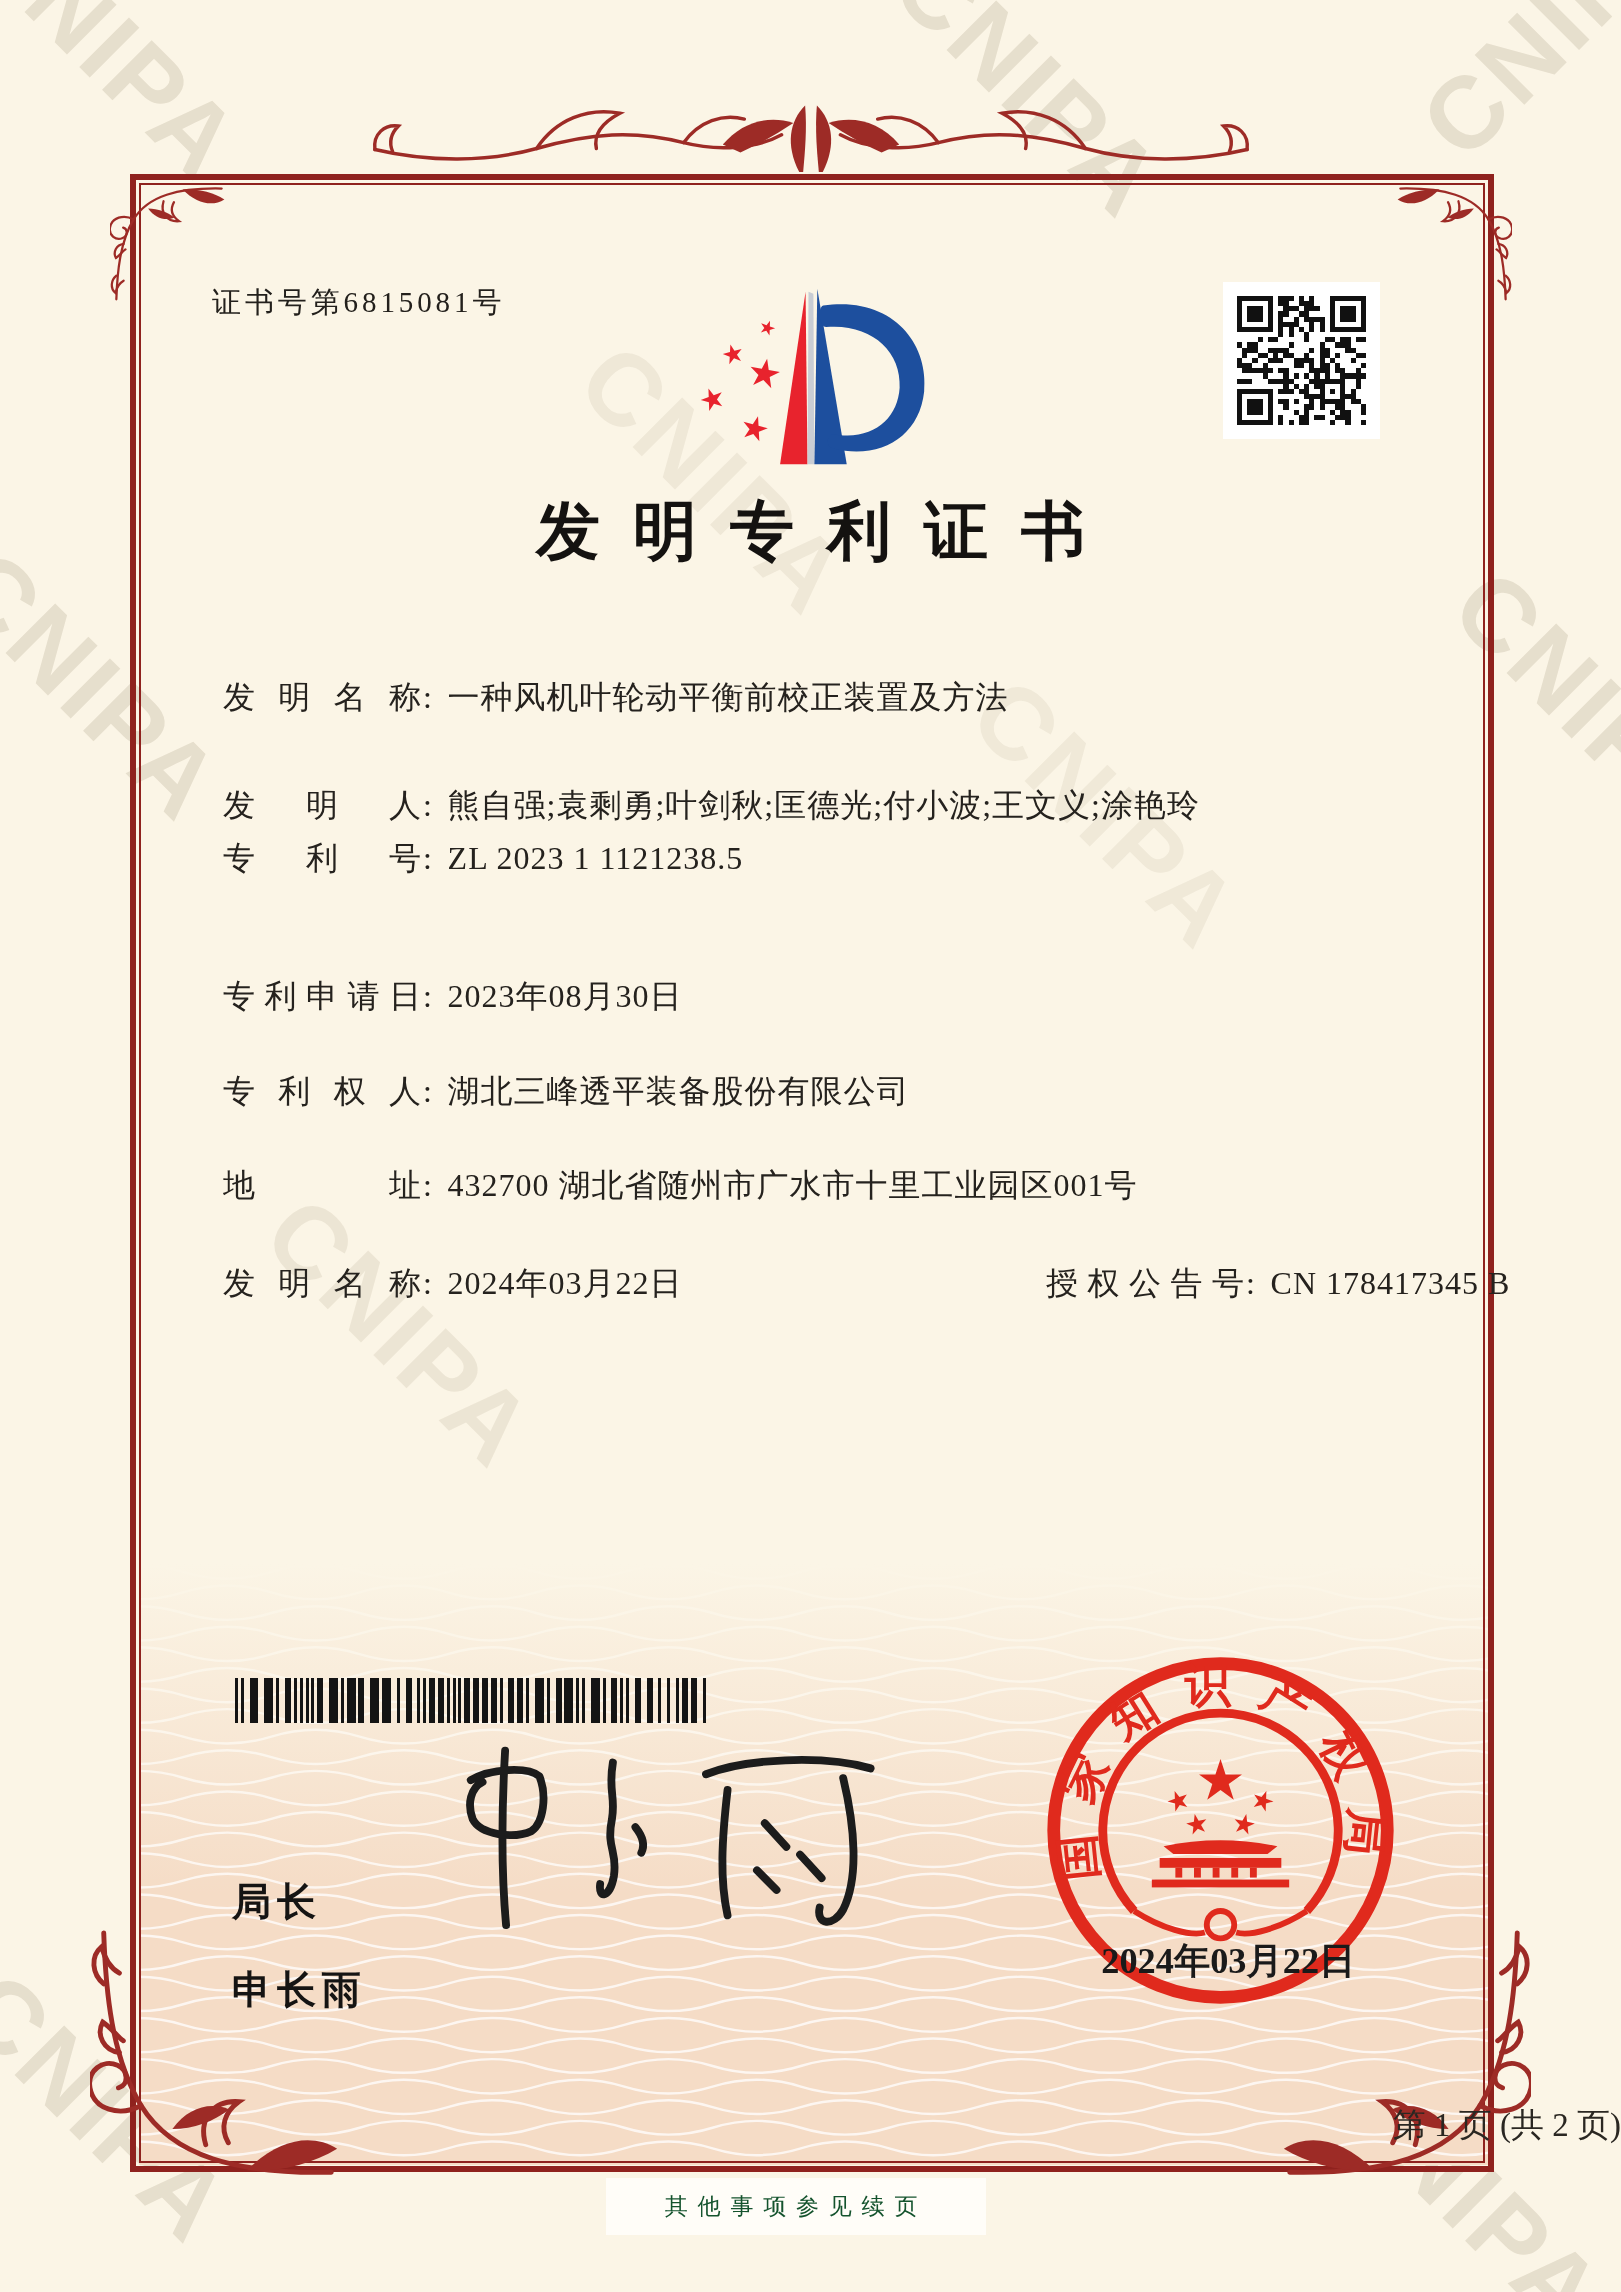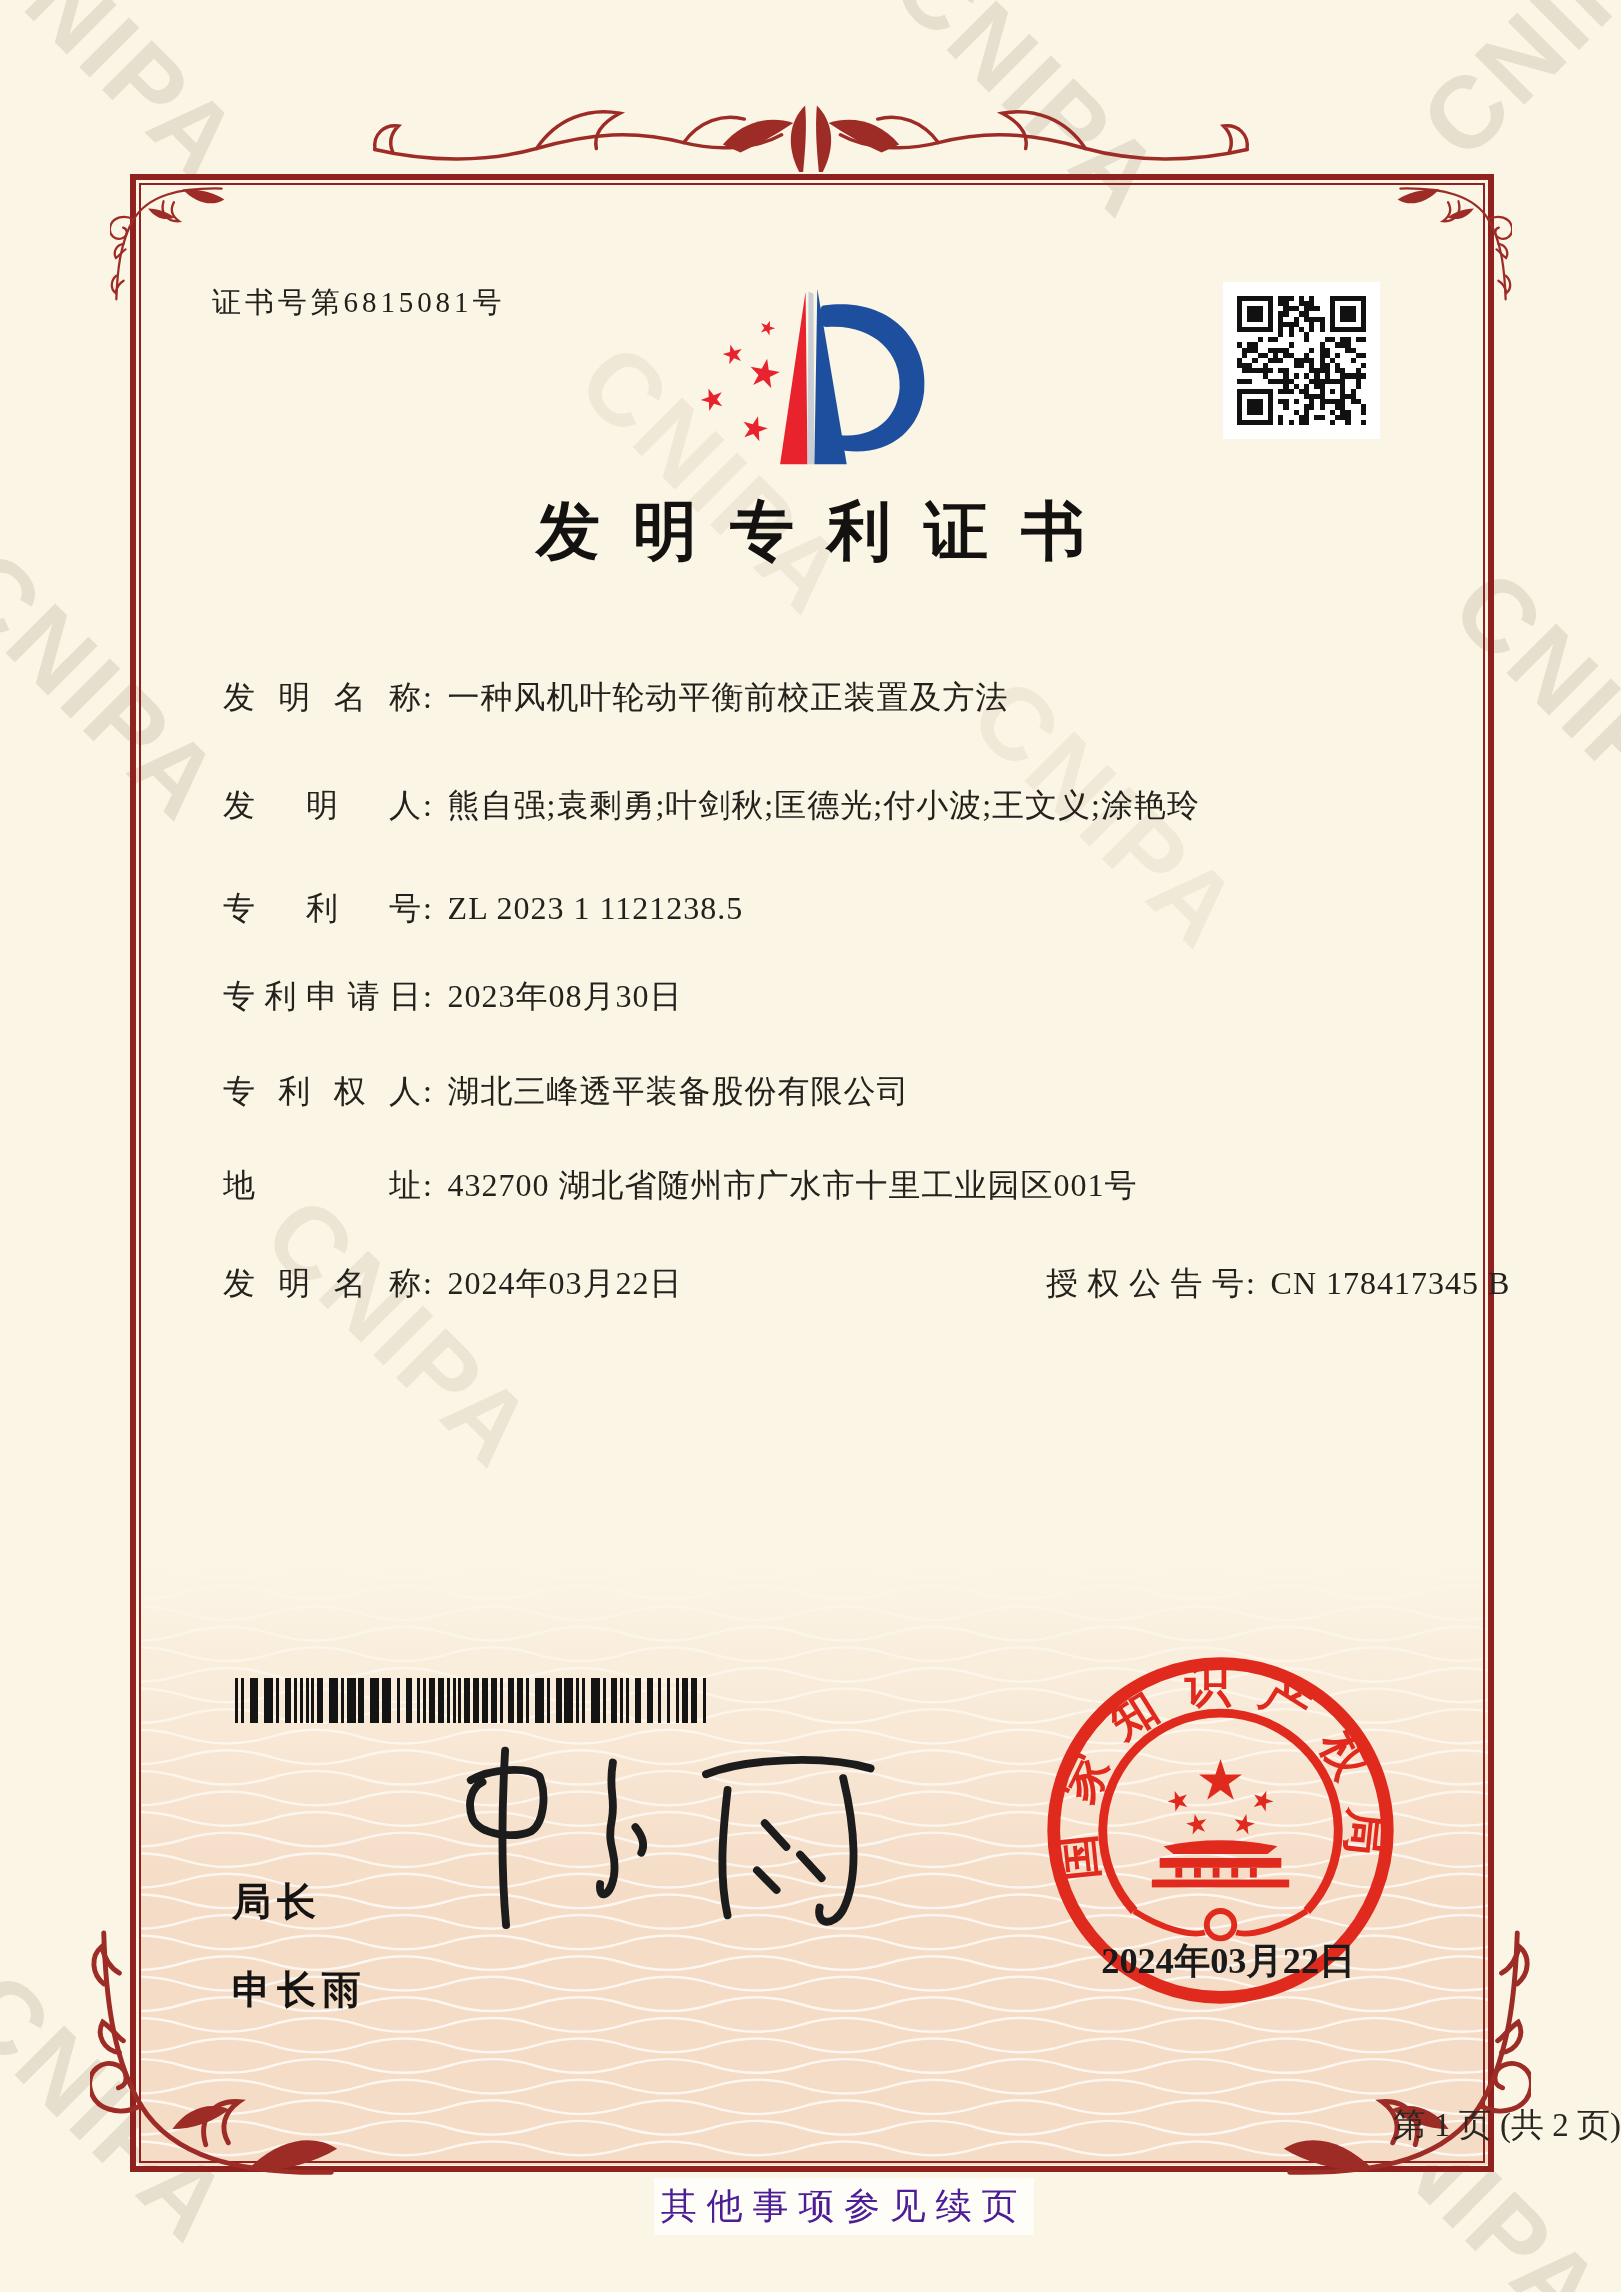--- a/index.html
+++ b/index.html
@@ -31,21 +31,21 @@
          text-align:justify;color:#221f1b;}
   .paras p{margin:0 0 13.7px 0;text-indent:2em;}
   
   #barcode{position:absolute;left:235px;top:1678px;width:482px;height:45px;}
   
   .signer{position:absolute;left:232px;font-size:39px;font-weight:700;letter-spacing:5.9px;color:#151413;
           font-family:"Liberation Sans","DejaVu Sans",sans-serif;margin-top:36px;}
   
   .pagefoot{position:absolute;left:0;width:100%;top:2103px;text-align:right;font-size:33px;color:#2a2722;}
   .contnote{position:absolute;left:606px;top:2178px;width:380px;height:57px;background:#fffdf8;
-            text-align:center;line-height:57px;font-size:36px;letter-spacing:9.8px;color:#4c1d95;margin-left:48px;}
+            text-align:center;line-height:57px;font-size:23px;letter-spacing:9.8px;color:#14532d;}
   
   .qrbox{position:absolute;left:1223px;top:282px;width:157px;height:157px;background:#fff;}
   .qrbox svg{position:absolute;left:13.7px;top:13.7px;}
 </style>
 </head>
 <body>
 
 <div class="page">
 
   <svg width="0" height="0" style="position:absolute">
@@ -480,21 +480,21 @@
   </div>
 
   <div class="title">发明专利证书</div>
 
   <div class="frow" style="top:784px">
     <span class="flabel">发明人</span><span class="fcolon">:</span><span class="fval">熊自强;袁剩勇;叶剑秋;匡德光;付小波;王文义;涂艳玲</span>
   </div>
   <div class="frow" style="top:676px">
     <span class="flabel">发明名称</span><span class="fcolon">:</span><span class="fval">一种风机叶轮动平衡前校正装置及方法</span>
   </div>
-  <div class="frow" style="top:887px">
+  <div class="frow" style="top:837px">
     <span class="flabel">专利号</span><span class="fcolon">:</span><span class="fval">ZL 2023 1 1121238.5</span>
   </div>
   <div class="frow" style="top:975px">
     <span class="flabel">专利申请日</span><span class="fcolon">:</span><span class="fval">2023年08月30日</span>
   </div>
   <div class="frow" style="top:1070px">
     <span class="flabel">专利权人</span><span class="fcolon">:</span><span class="fval">湖北三峰透平装备股份有限公司</span>
   </div>
   <div class="frow" style="top:1164px">
     <span class="flabel">地址</span><span class="fcolon">:</span><span class="fval">432700 湖北省随州市广水市十里工业园区001号</span>

